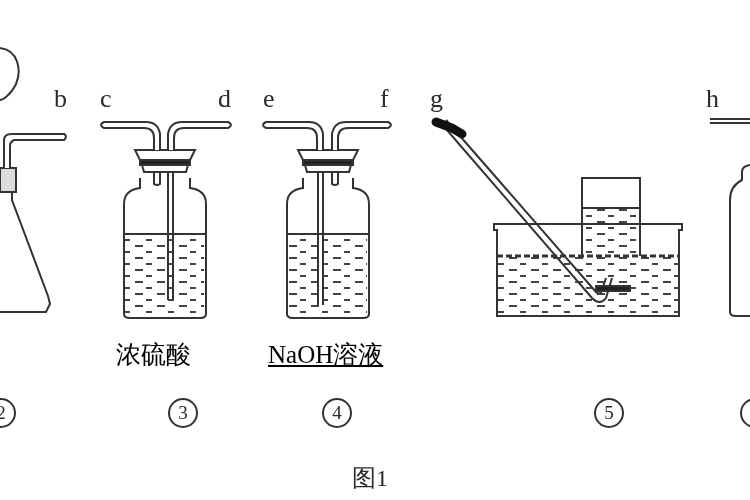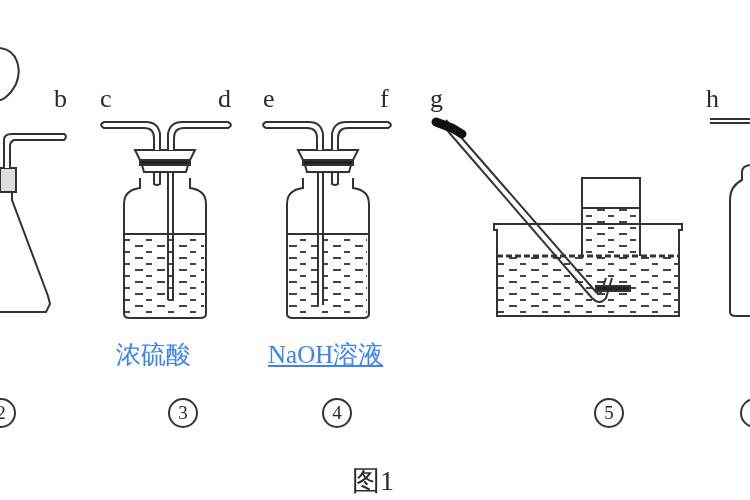--- a/index.html
+++ b/index.html
@@ -1,21 +1,21 @@
 <!DOCTYPE html>
 <html><head>
   <meta charset="utf-8">
   <style>
     html, body { margin: 0; padding: 0; background: #ffffff; }
     body { width: 750px; height: 500px; position: relative; overflow: hidden; font-family: "Liberation Serif", "DejaVu Serif", serif; color: #2a2a2a; }
     #stage { position: absolute; left: 0; top: 0; width: 750px; height: 500px; }
     .lbl { position: absolute; font-size: 26px; line-height: 1; color: #2a2a2a; }
-    .caption { position: absolute; font-size: 25px; line-height: 1; color: #3b82f6; white-space: nowrap; }
+    .caption { position: absolute; font-size: 25px; line-height: 1; color: #000000; white-space: nowrap; }
     .num { position: absolute; width: 26px; height: 26px; border: 2px solid #333; border-radius: 50%; font-size: 19px; text-align: center; line-height: 26px; color: #2a2a2a; box-sizing: content-box; }
-    .fig { position: absolute; font-size: 28px; left: 352px; top: 462px; }
+    .fig { position: absolute; font-size: 24px; left: 352px; top: 462px; }
   </style>
 </head>
 <body>
 
 <svg id="stage" viewBox="0 0 750 500" xmlns="http://www.w3.org/2000/svg">
   <defs>
     <pattern id="liq" width="22" height="12" patternUnits="userSpaceOnUse">
       <line x1="3" y1="6" x2="11" y2="6" stroke="#444" stroke-width="2"></line>
       <line x1="14" y1="0" x2="20" y2="0" stroke="#444" stroke-width="2"></line>
       <line x1="14" y1="12" x2="20" y2="12" stroke="#444" stroke-width="2"></line>

